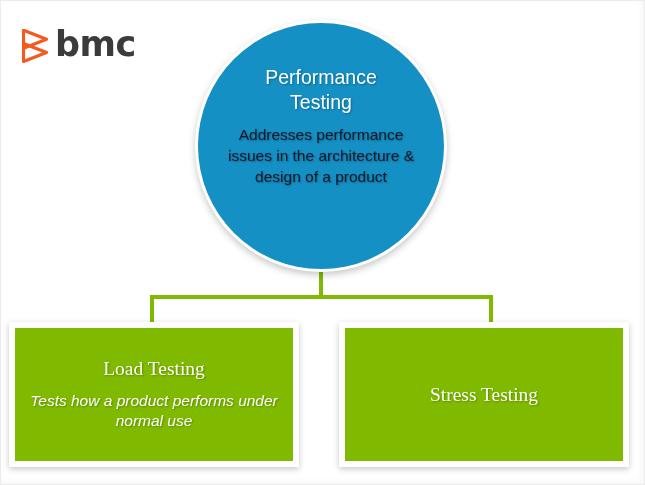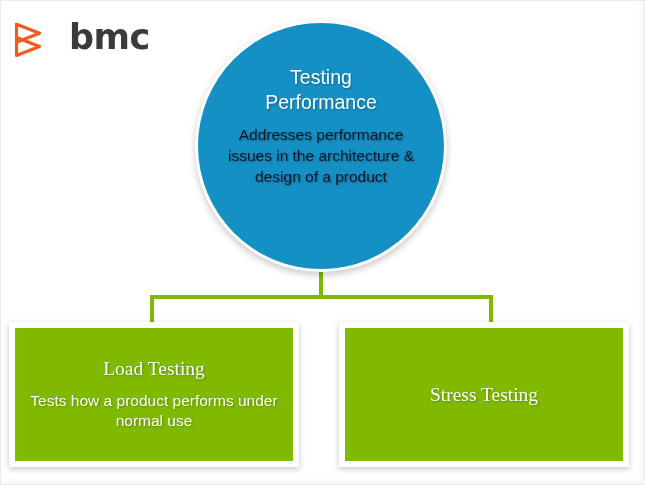--- a/index.html
+++ b/index.html
@@ -17,26 +17,27 @@
     background: #ffffff;
     overflow: hidden;
     box-sizing: border-box;
     border: 1px solid #ececec;
     box-shadow: inset -2px -2px 6px rgba(0,0,0,0.045);
   }
 
   
   #logo {
     position: absolute;
-    left: 14px;
+    left: 21px;
     top: 22px;
     width: 140px;
     height: 46px;
     display: flex;
-    gap: 24px;
+    align-items: center;
+    gap: 3px;
   }
   #logo-mark { display: block; }
   #logo-word {
     font-family: "DejaVu Sans", sans-serif;
     font-size: 35px;
     font-weight: bold;
     color: #3b3b3b;
     letter-spacing: -0.5px;
     line-height: 1;
     margin-top: -3px;
@@ -124,20 +125,21 @@
     text-shadow: 1px 1px 2px rgba(0,0,0,0.28);
     font-family: Liberation Serif, serif;
   }
   .gbox-desc {
     margin-top: 10px;
     font-size: 15.5px;
     color: #ffffff;
     text-align: center;
     line-height: 1.32;
     text-shadow: 1px 1px 2px rgba(0,0,0,0.28);
+    font-style: italic;
   }
 </style>
 </head>
 <body>
 
 <div id="canvas">
 
   <div id="logo">
     <span>
       <svg id="logo-mark" width="30" height="34" viewBox="0 0 30 34" aria-hidden="true">
@@ -149,22 +151,22 @@
   </div>
 
   <div class="connector" id="conn-stem"></div>
   <div class="connector" id="conn-hbar"></div>
   <div class="connector" id="conn-drop-l"></div>
   <div class="connector" id="conn-drop-r"></div>
 
   <div id="circle">
     <div id="circle-fill">
       <div id="circle-title">
+        <div>Performance</div>
         <div>Testing</div>
-        <div>Performance</div>
       </div>
       <div id="circle-desc">Addresses performance issues in the architecture &amp; design of a product</div>
     </div>
   </div>
 
   <div class="gbox" id="box-load">
     <div class="gbox-fill">
       <div class="gbox-title">Load Testing</div>
       <div class="gbox-desc">Tests how a product performs under normal use</div>
     </div>

